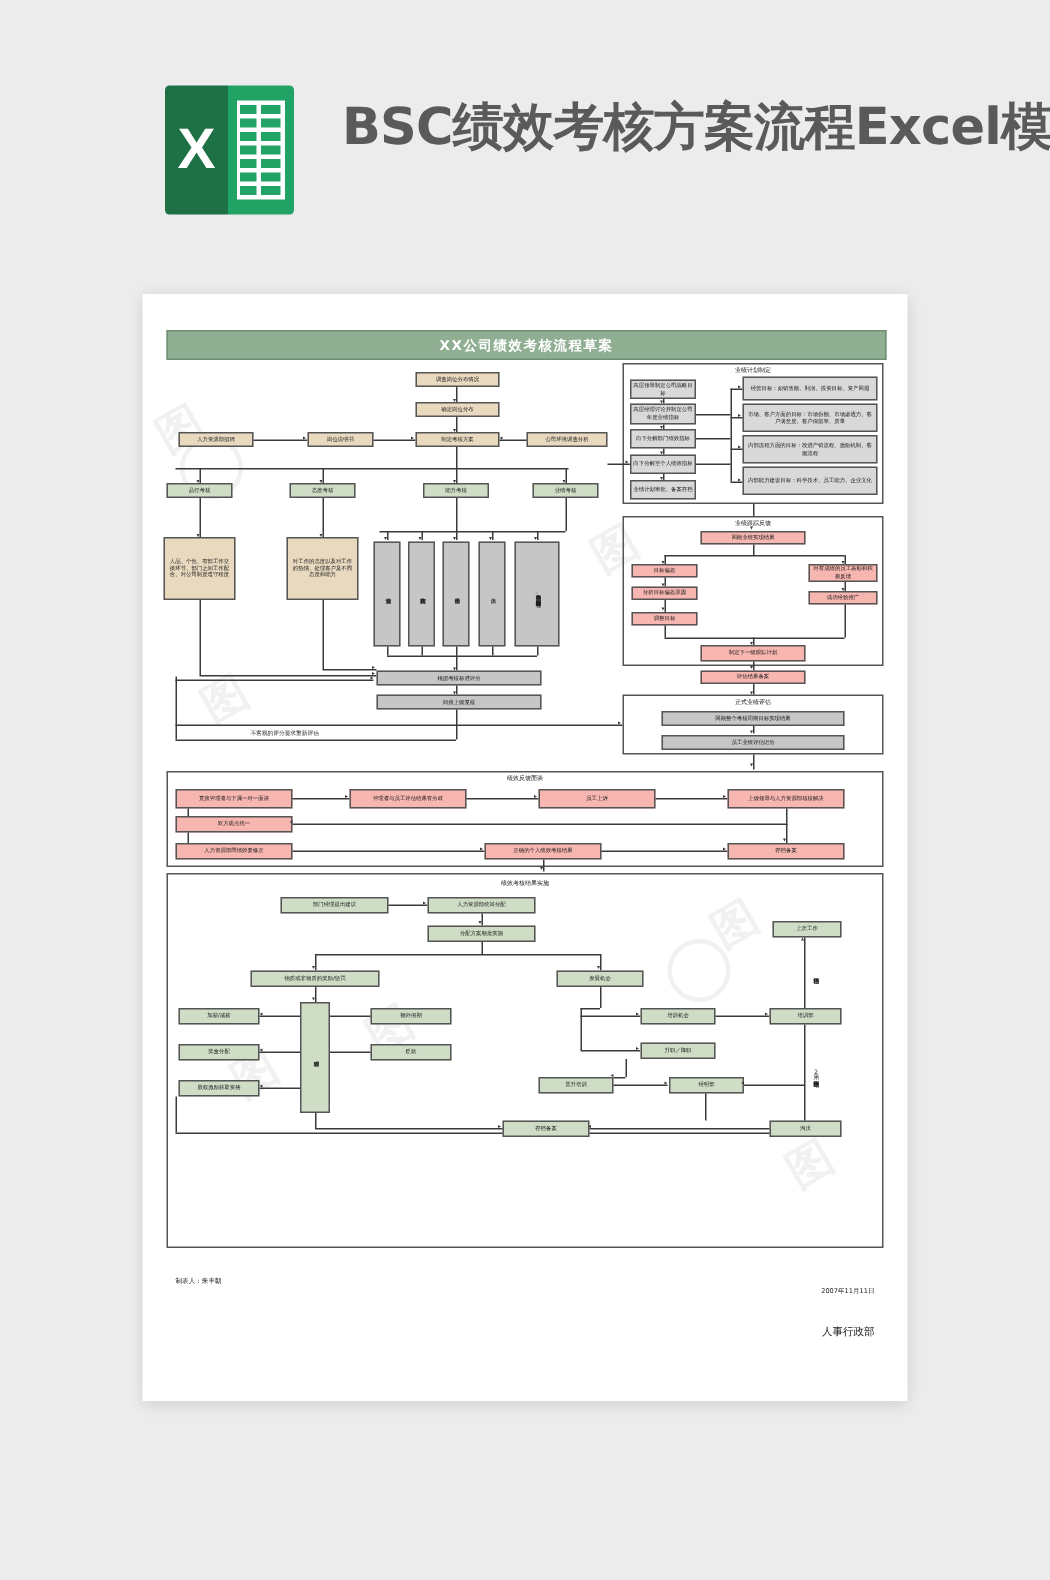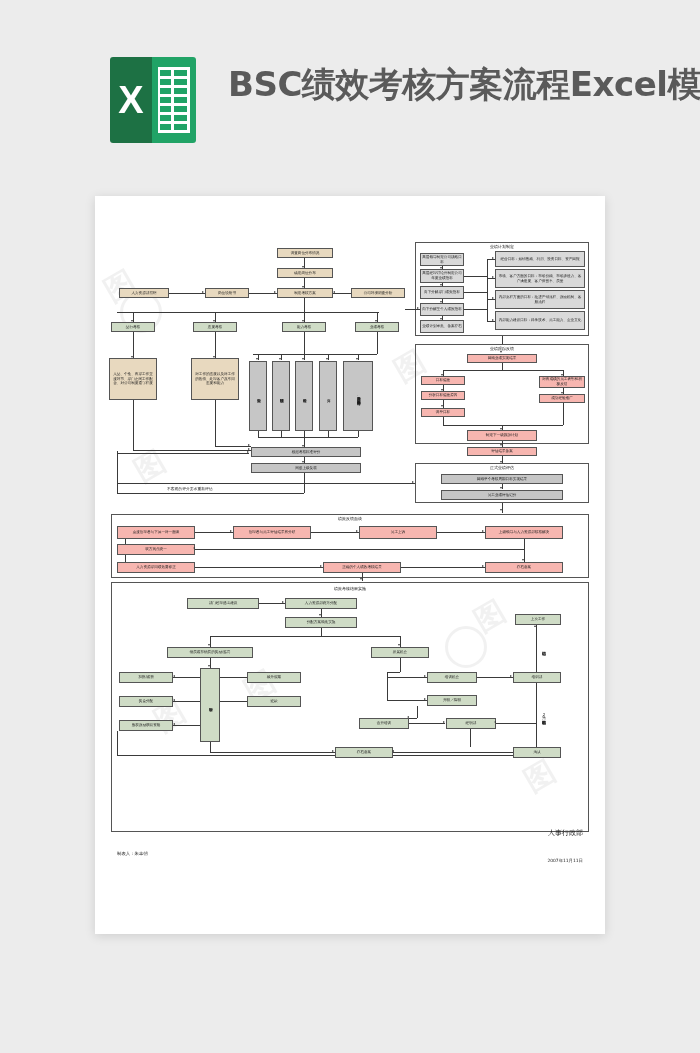--- a/index.html
+++ b/index.html
@@ -122,21 +122,21 @@
   }
   .note{
     position:absolute;font-size:3.8px;color:#222;white-space:nowrap;
     font-family:"DejaVu Sans",sans-serif;
   }
   .footer-l{
     position:absolute;left:22px;top:655px;font-size:4.4px;color:#222;
     font-family:"DejaVu Sans",sans-serif;
   }
   .footer-r1{
-    position:absolute;right:22px;top:632px;font-size:7px;color:#222;
+    position:absolute;right:22px;top:687px;font-size:7px;color:#222;
     font-family:Liberation Mono, monospace;
     margin-left:46px;
   }
   .footer-r2{
     position:absolute;right:22px;top:662px;font-size:4.4px;color:#222;
     font-family:"DejaVu Sans",sans-serif;
   }
 </style>
 </head>
 <body>
@@ -175,20 +175,21 @@
   <div class="wm" style="left:10px;top:70px;">图</div>
   <div class="wm" style="left:40px;top:250px;">图</div>
   <div class="wm" style="left:300px;top:150px;">图</div>
   <div class="wm" style="left:380px;top:400px;">图</div>
   <div class="wm" style="left:150px;top:470px;">图</div>
   <div class="wm" style="left:430px;top:560px;">图</div>
   <div class="wm" style="left:60px;top:500px;">图</div>
   <div class="wm2" style="left:25px;top:95px;width:36px;height:36px;"></div>
   <div class="wm2" style="left:350px;top:430px;width:36px;height:36px;"></div>
 
+  <div id="doc-title">XX公司绩效考核流程草案</div>
 
   <div class="box tan" style="left:182px;top:52px;width:56px;height:10px;">调查岗位分布情况</div>
   <div class="ln lnv" style="left:209px;top:62px;height:10px;"></div>
   <div class="arw arw-d" style="left:207px;top:70px;"></div>
 
   <div class="box tan" style="left:182px;top:72px;width:56px;height:10px;">确定岗位分布</div>
   <div class="ln lnv" style="left:209px;top:82px;height:10px;"></div>
   <div class="arw arw-d" style="left:207px;top:90px;"></div>
 
   <div class="box tan" style="left:24px;top:92px;width:50px;height:10px;">人力资源部招聘</div>

